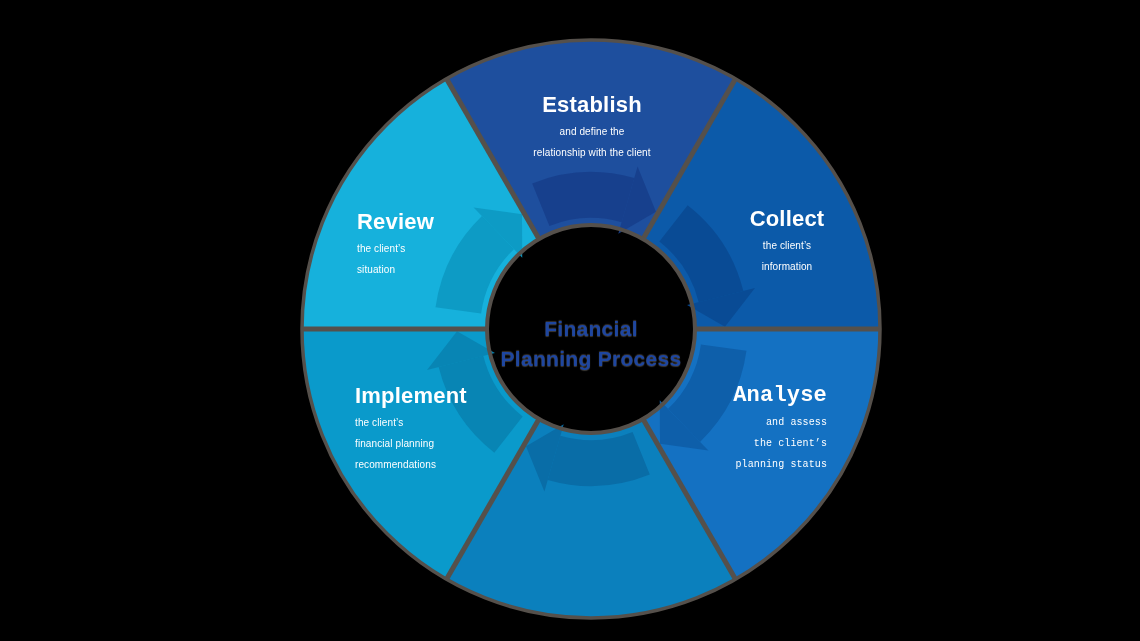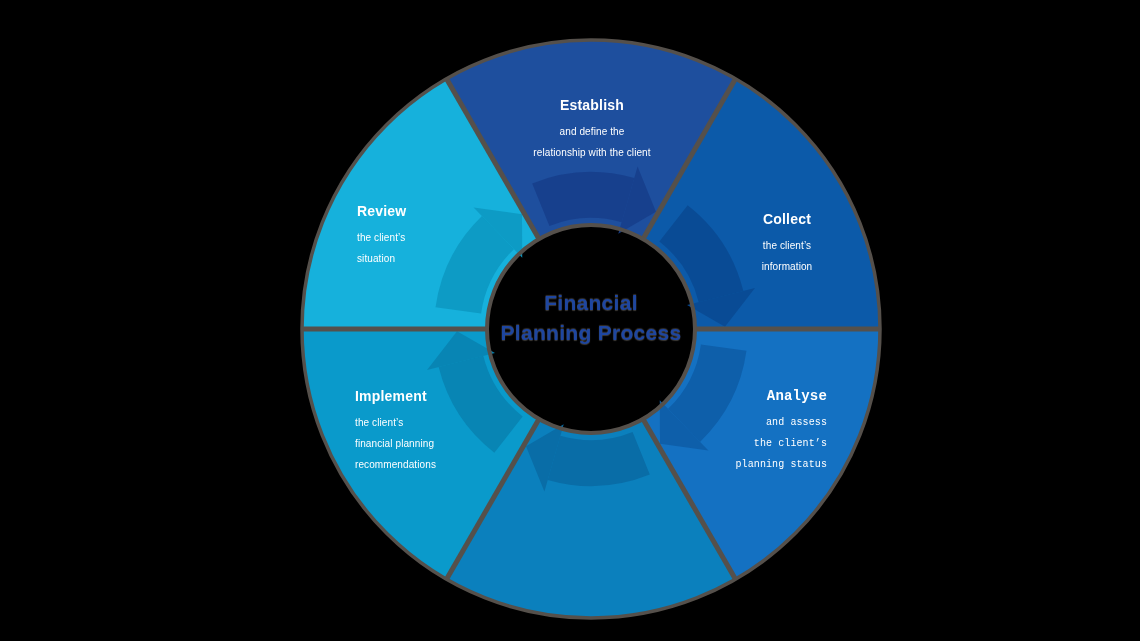--- a/index.html
+++ b/index.html
@@ -14,41 +14,41 @@
   }
   #wheel {
     position: absolute; left: 0; top: 0;
   }
   .seg-label {
     position: absolute;
     color: #ffffff;
     pointer-events: none;
   }
   .seg-title {
-    font-size: 14px;
+    font-size: 22px;
     font-weight: 700;
     line-height: 22px;
     margin-bottom: 5px;
     letter-spacing: .2px;
   }
   .seg-desc {
     font-size: 10px;
     line-height: 21px;
     white-space: pre-line;
     letter-spacing: .1px;
   }
   .seg-establish { left: 412px; top: 94px;  width: 360px; text-align: center; }
   .seg-collect   { left: 692px; top: 208px; width: 190px; text-align: center; }
   .seg-analyse   { left: 607px; top: 385px; width: 220px; text-align: right; font-family: Liberation Mono, monospace;  }
   .seg-develop   { left: 432px; top: 508px; width: 320px; text-align: center; }
   .seg-implement { left: 355px; top: 385px; width: 250px; text-align: left;   }
-  .seg-review    { left: 357px; top: 200px; width: 200px; text-align: left;   }
+  .seg-review    { left: 357px; top: 211px; width: 200px; text-align: left;   }
   .center-label {
     position: absolute;
-    left: 441px; top: 288px; width: 300px;
+    left: 441px; top: 314px; width: 300px;
     text-align: center;
     font-size: 21px;
     font-weight: 700;
     line-height: 30px;
     white-space: pre-line;
     letter-spacing: .3px;
     filter: blur(0.4px);
     text-shadow: 0 1px 1px rgba(110,105,100,.55), 0 -1px 1px rgba(110,105,100,.45);
     pointer-events: none;
   }

